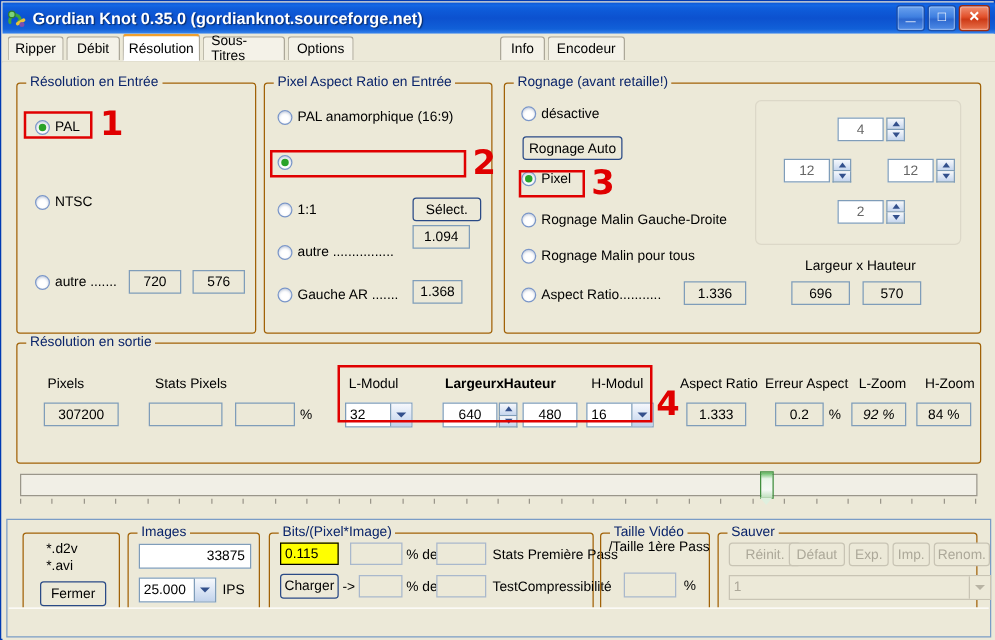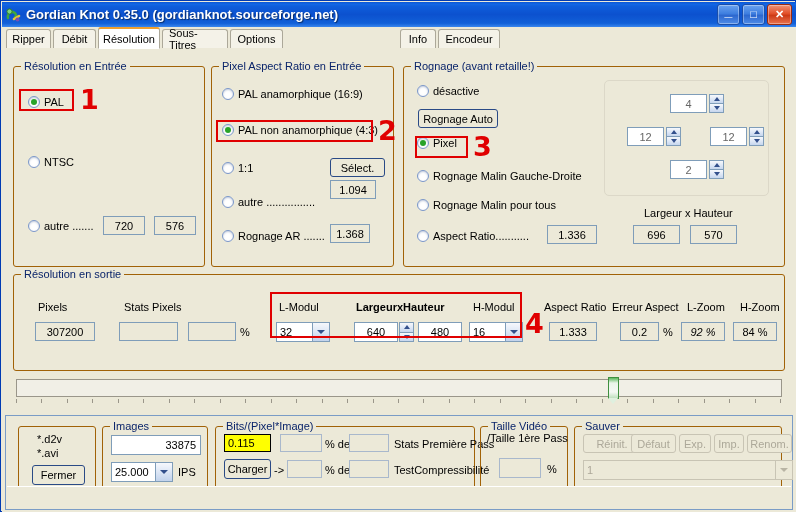--- a/index.html
+++ b/index.html
@@ -280,33 +280,32 @@
 
     <div class="group" style="left:209px;top:17px;width:183px;height:201px;">
       <span class="legend">Pixel Aspect Ratio en Entrée</span>
 
       <div class="radio" style="left:10px;top:21px;">
         <span class="dot"></span>
         <span class="lbl">PAL anamorphique (16:9)</span>
       </div>
       <div class="radio on" style="left:10px;top:57px;">
         <span class="dot"></span>
-        <span class="lbl">PAL non anamorphique (4:3)</span>
       </div>
       <div class="radio" style="left:10px;top:95px;">
         <span class="dot"></span>
         <span class="lbl">1:1</span>
       </div>
       <div class="radio" style="left:10px;top:129px;">
         <span class="dot"></span>
         <span class="lbl">autre ................</span>
       </div>
       <div class="radio" style="left:10px;top:163px;">
         <span class="dot"></span>
-        <span class="lbl">Rognage AR .......</span>
+        <span class="lbl">Gauche AR .......</span>
       </div>
 
       <div class="btn default" style="left:118px;top:91px;width:55px;height:19px;">Sélect.</div>
       <div class="tb ro center" style="left:118px;top:113px;width:46px;height:19px;">1.094</div>
       <div class="tb ro center" style="left:118px;top:157px;width:40px;height:19px;">1.368</div>
     </div>
     <div class="annbox" style="left:214px;top:71px;width:157px;height:22px;"></div>
     <div class="annnum" style="left:376px;top:68px;">2</div>
 
     <div class="group" style="left:401px;top:17px;width:382px;height:201px;">

